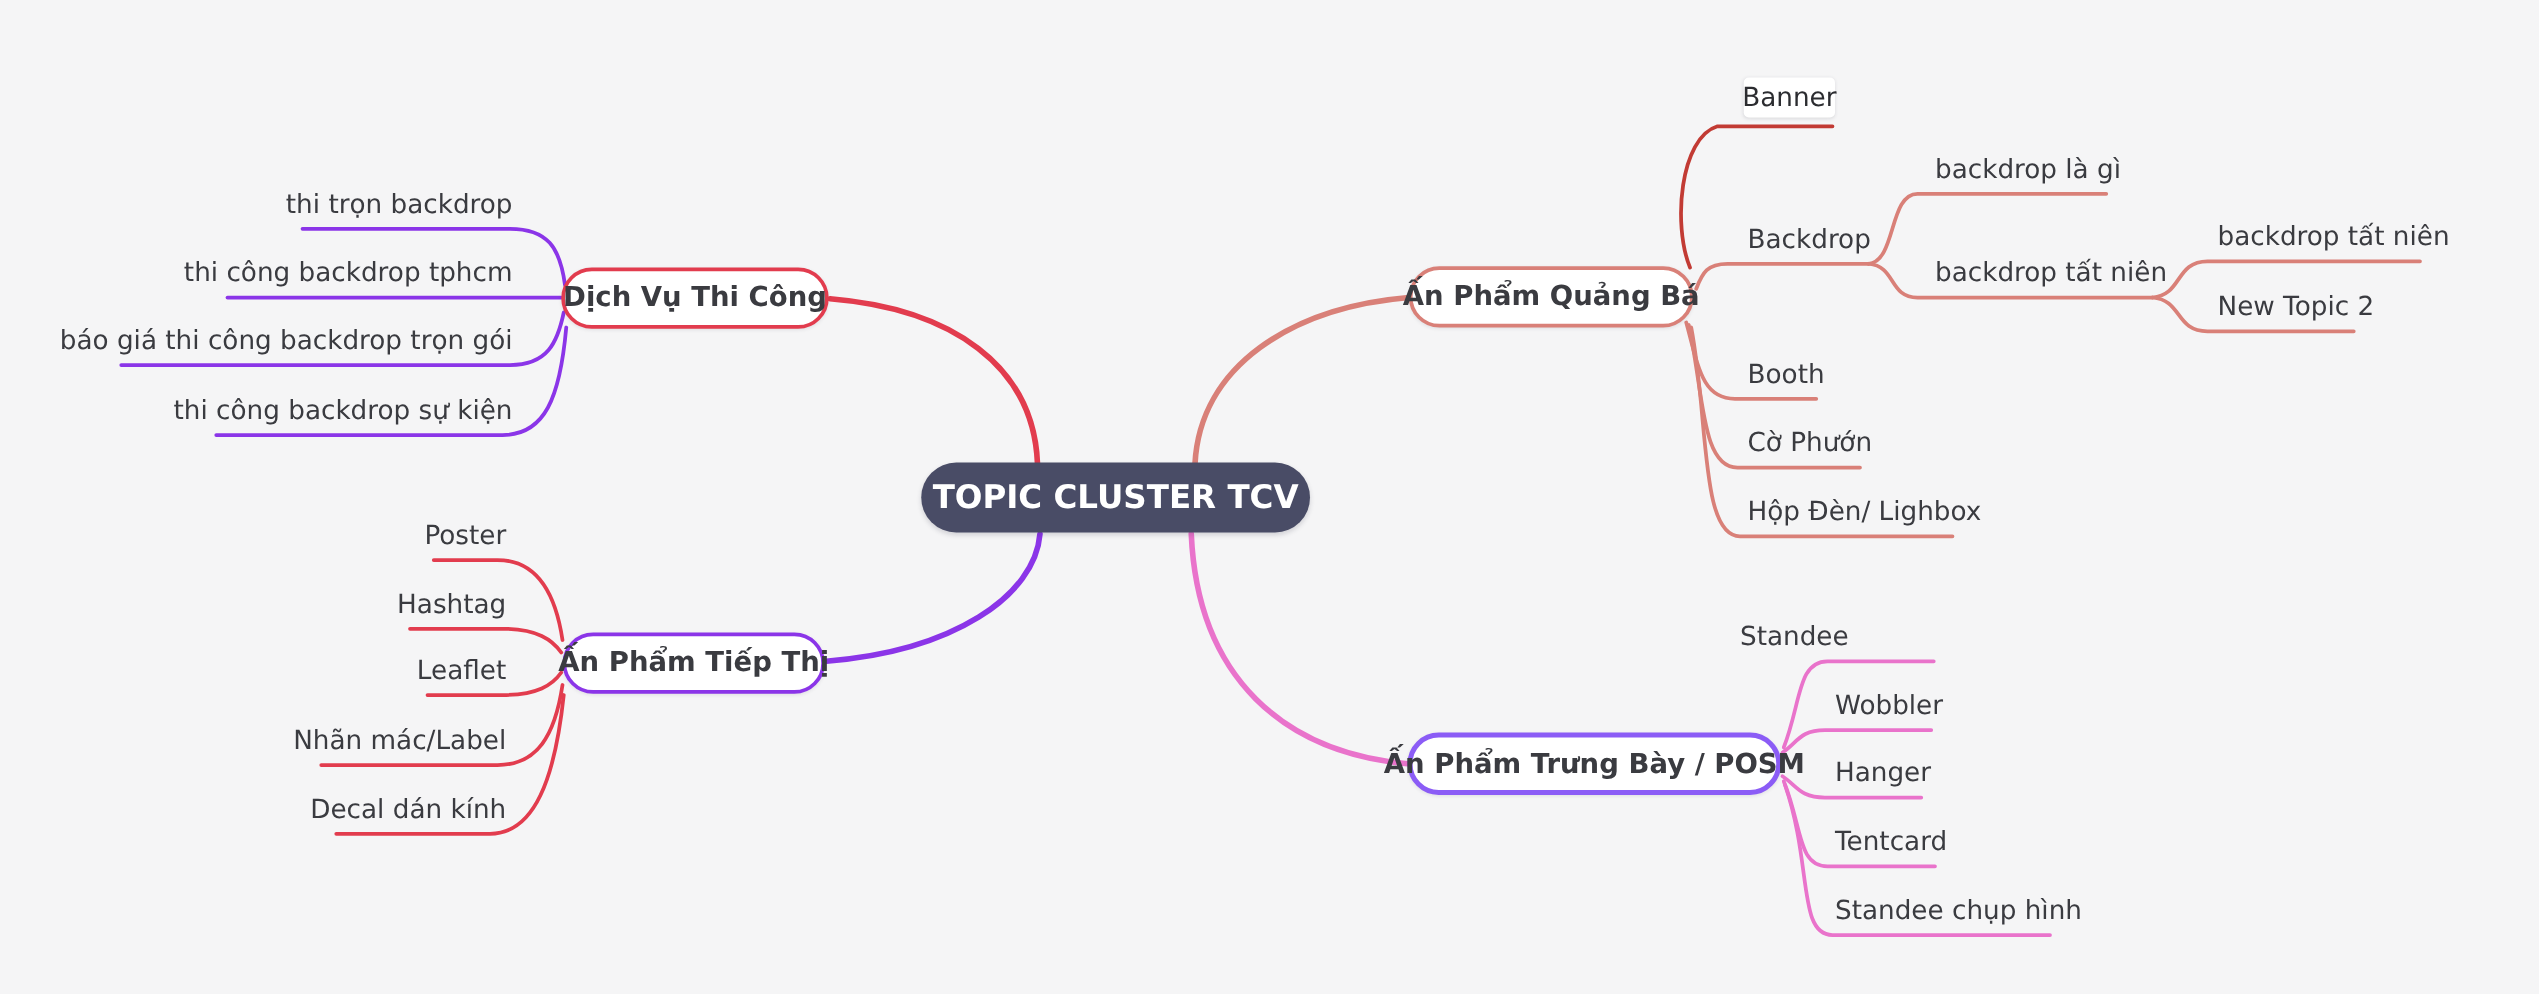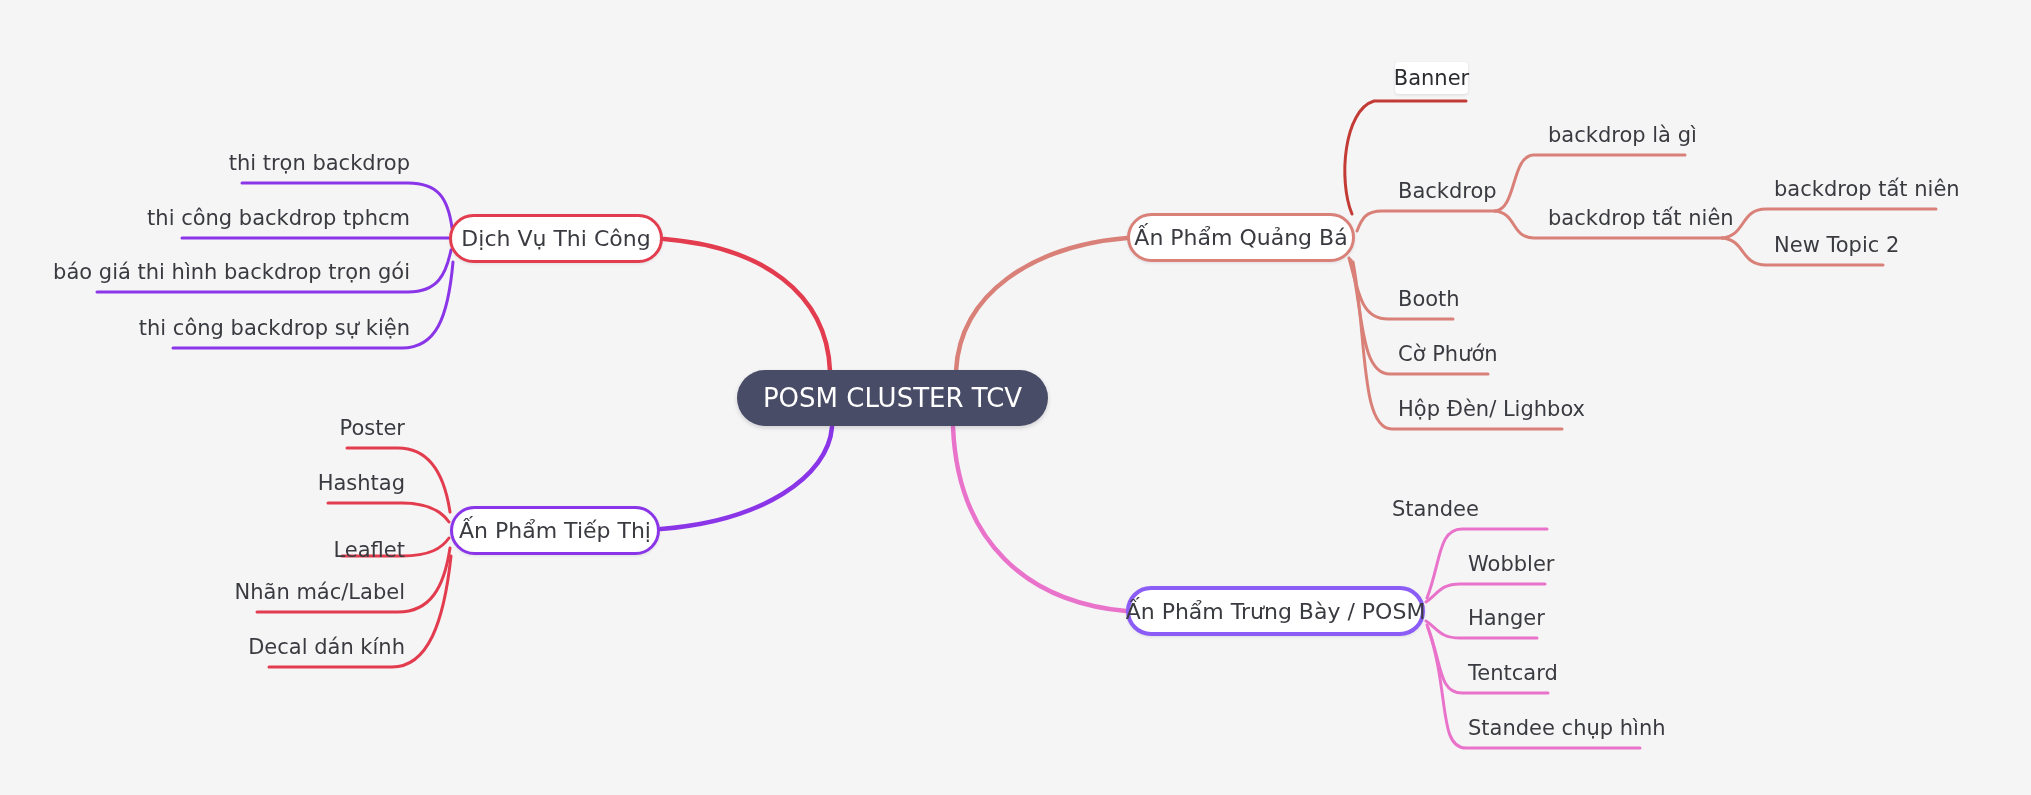--- a/index.html
+++ b/index.html
@@ -9,20 +9,21 @@
     font-family:"DejaVu Sans","Liberation Sans",sans-serif;
     overflow:hidden;position:relative;
   }
   .canvas{position:absolute;left:0;top:0;width:2031px;height:795px;}
   svg.edges{position:absolute;left:0;top:0;}
   .pill{
     position:absolute;display:flex;align-items:center;justify-content:center;
     background:#ffffff;border-radius:26px;box-sizing:border-box;
     font-size:22px;color:#3A3B40;white-space:nowrap;
     box-shadow:0 1px 3px rgba(40,40,60,0.10);
+    font-weight:bold;
   }
   .pill.central{
     background:#494C66;color:#ffffff;font-size:26px;border:none;
     border-radius:28px;box-shadow:0 2px 4px rgba(40,40,60,0.18);
   }
   .pill.b-red{border:3px solid #E23C4E;}
   .pill.b-purple{border:3px solid #8B35E8;}
   .pill.b-salmon{border:3px solid #D98078;}
   .pill.b-pink{border:4px solid #8b5cf6;}
   .lbl{
@@ -72,35 +73,35 @@
       <path d="M 1353 262 C 1367 335 1360 429 1392 429 H 1562" stroke-width="3" stroke="#D98078"></path>
 
       <path d="M 1427 598 C 1441 562 1438 529 1462 529 H 1547" stroke-width="3" stroke="#E973CB"></path>
       <path d="M 1426 602 C 1438 594 1440 584 1460 584 H 1545" stroke-width="3" stroke="#E973CB"></path>
       <path d="M 1426 621 C 1438 629 1440 638 1460 638 H 1537" stroke-width="3" stroke="#E973CB"></path>
       <path d="M 1427 625 C 1442 662 1438 693 1462 693 H 1548" stroke-width="3" stroke="#E973CB"></path>
       <path d="M 1428 628 C 1450 692 1438 748 1466 748 H 1640" stroke-width="3" stroke="#E973CB"></path>
     </g>
   </svg>
 
-  <div class="pill central" style="left:737px;top:370px;width:311px;height:56px;">POSM CLUSTER TCV</div>
+  <div class="pill central" style="left:737px;top:370px;width:311px;height:56px;">TOPIC CLUSTER TCV</div>
 
   <div class="pill b-red" style="left:449px;top:214px;width:214px;height:49px;">Dịch Vụ Thi Công</div>
   <div class="pill b-purple" style="left:450px;top:506px;width:210px;height:49px;">Ấn Phẩm Tiếp Thị</div>
   <div class="pill b-salmon" style="left:1127px;top:213px;width:228px;height:49px;">Ấn Phẩm Quảng Bá</div>
   <div class="pill b-pink" style="left:1126px;top:586px;width:299px;height:50px;">Ấn Phẩm Trưng Bày / POSM</div>
 
   <div class="lbl r" style="right:1621px;top:149px;">thi trọn backdrop</div>
   <div class="lbl r" style="right:1621px;top:204px;">thi công backdrop tphcm</div>
-  <div class="lbl r" style="right:1621px;top:258px;">báo giá thi hình backdrop trọn gói</div>
+  <div class="lbl r" style="right:1621px;top:258px;">báo giá thi công backdrop trọn gói</div>
   <div class="lbl r" style="right:1621px;top:314px;">thi công backdrop sự kiện</div>
 
   <div class="lbl r" style="right:1626px;top:414px;">Poster</div>
   <div class="lbl r" style="right:1626px;top:469px;">Hashtag</div>
-  <div class="lbl r" style="right:1626px;top:536px;">Leaflet</div>
+  <div class="lbl r" style="right:1626px;top:522px;">Leaflet</div>
   <div class="lbl r" style="right:1626px;top:578px;">Nhãn mác/Label</div>
   <div class="lbl r" style="right:1626px;top:633px;">Decal dán kính</div>
 
   <div class="sel-box" style="left:1395px;top:62px;width:73px;height:32px;">Banner</div>
   <div class="lbl" style="left:1398px;top:177px;">Backdrop</div>
   <div class="lbl" style="left:1548px;top:121px;">backdrop là gì</div>
   <div class="lbl" style="left:1548px;top:204px;">backdrop tất niên</div>
   <div class="lbl" style="left:1774px;top:175px;">backdrop tất niên</div>
   <div class="lbl" style="left:1774px;top:231px;">New Topic 2</div>
   <div class="lbl" style="left:1398px;top:285px;">Booth</div>

